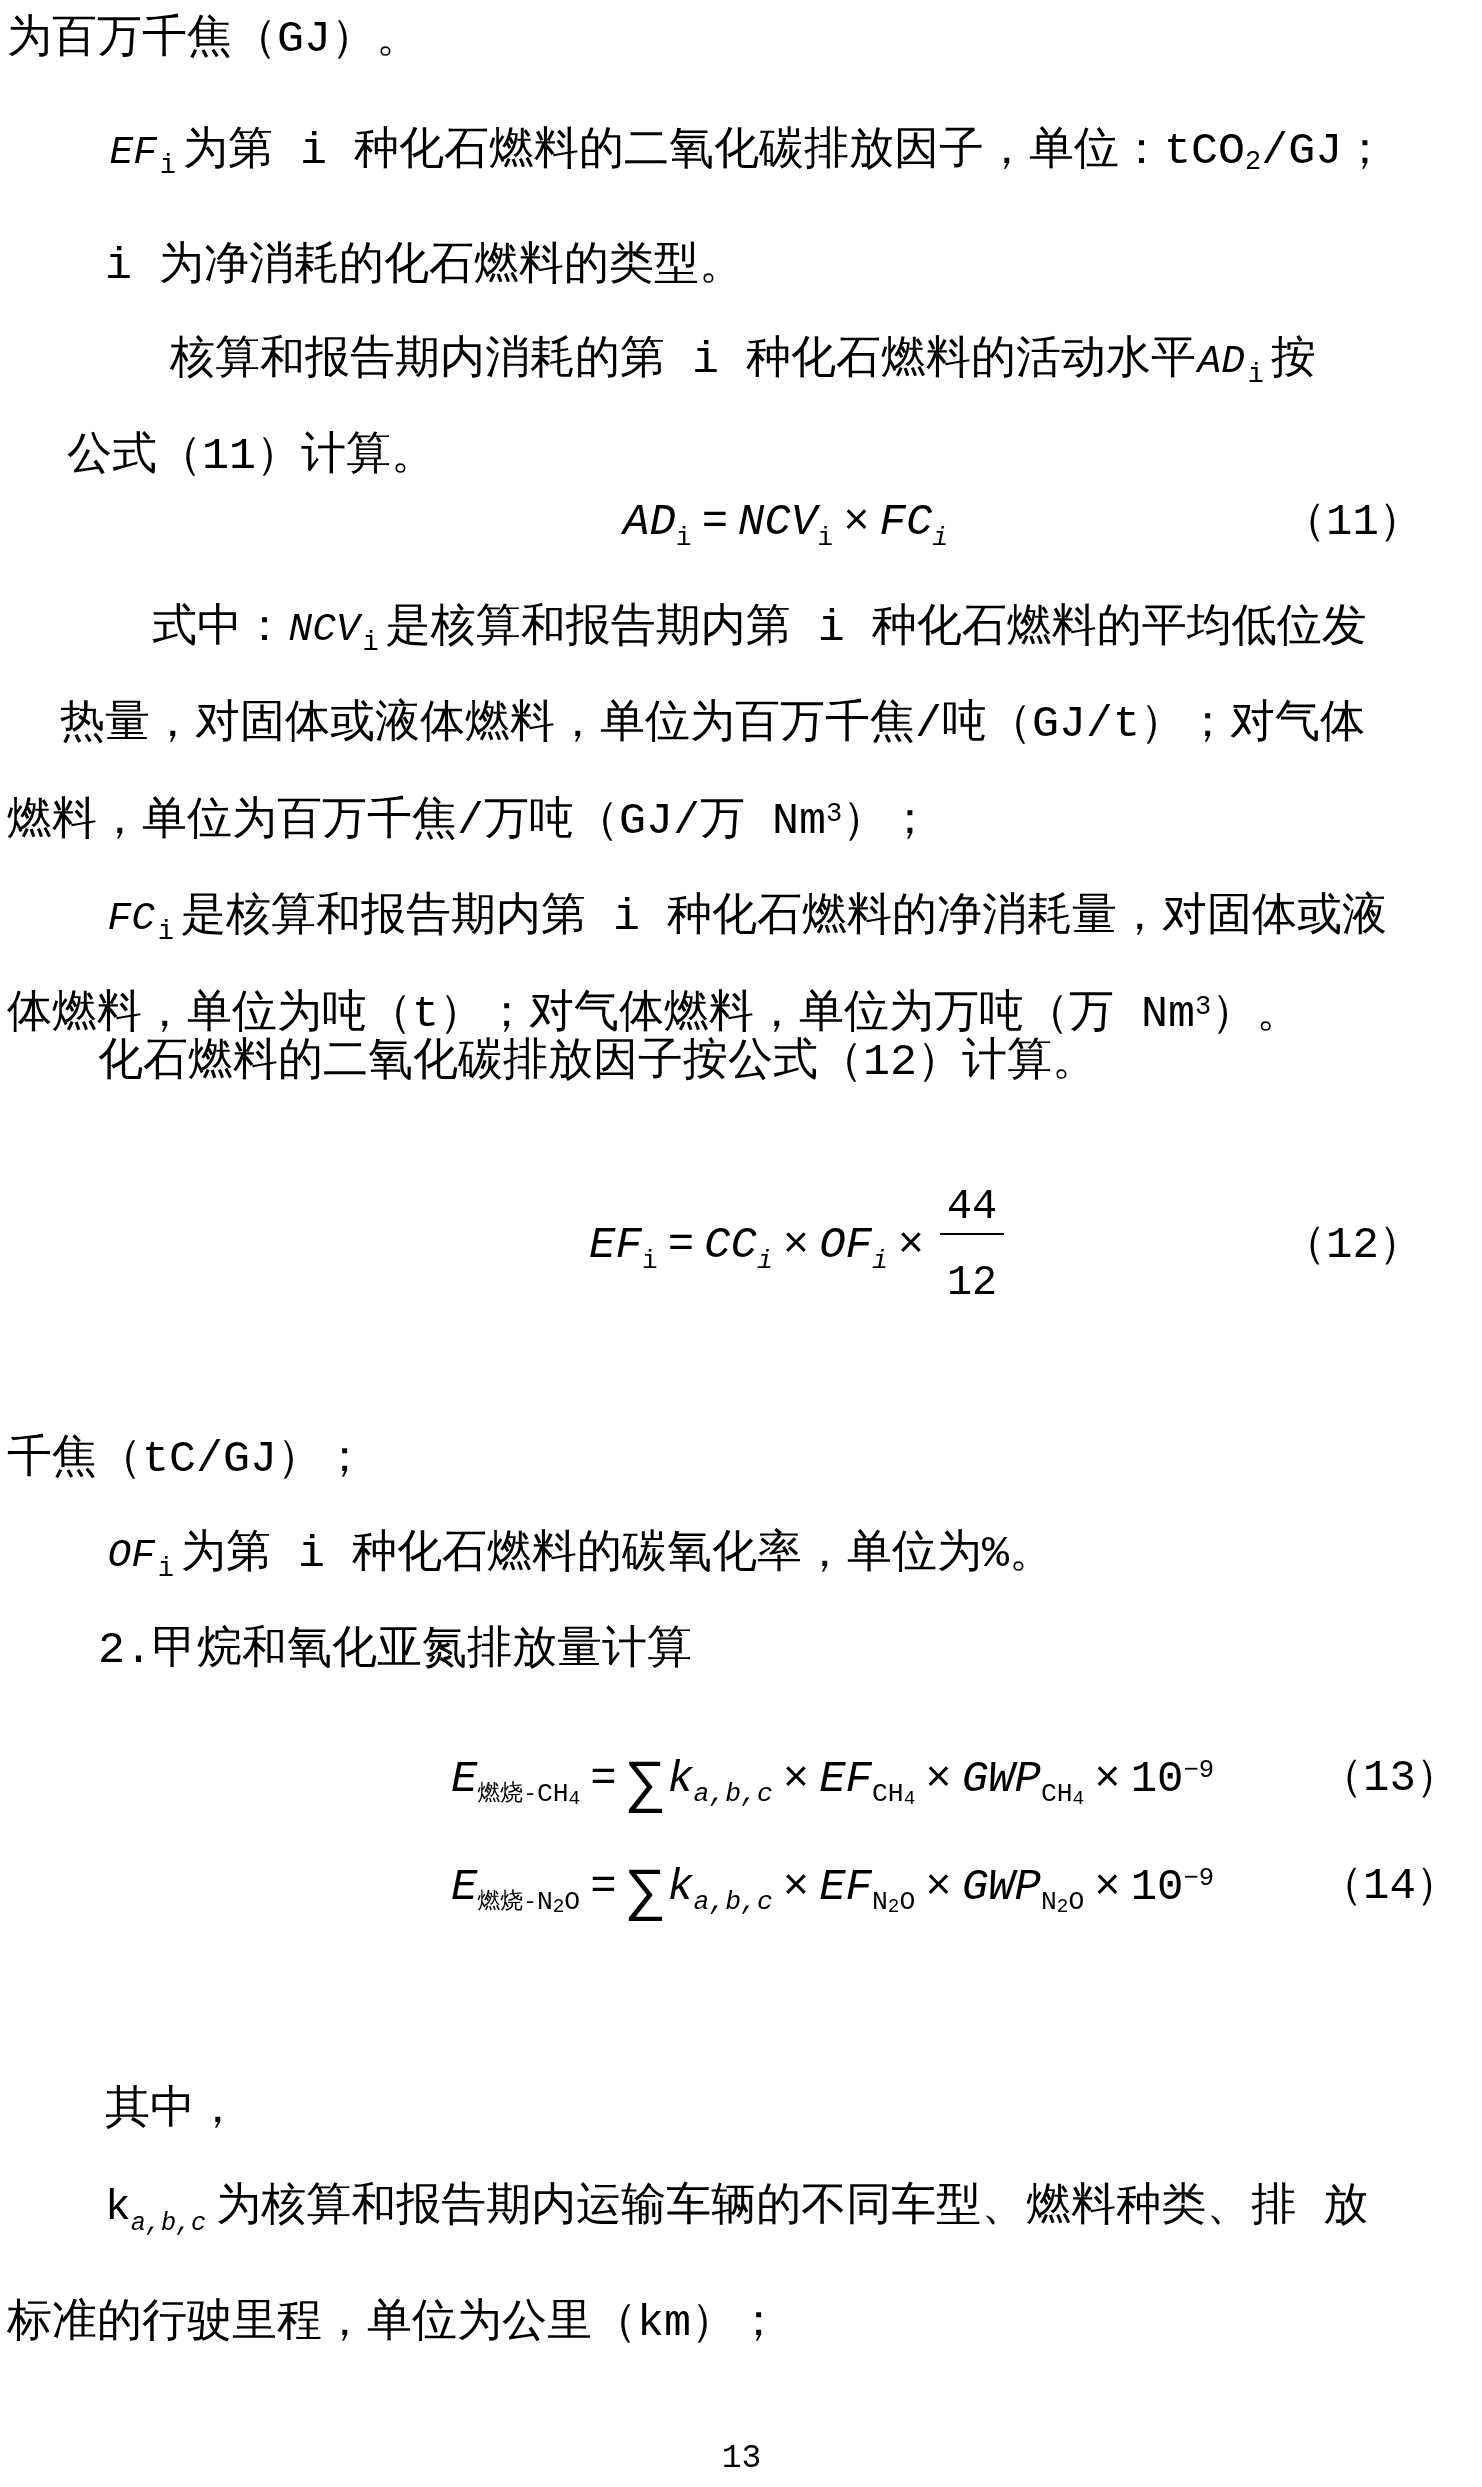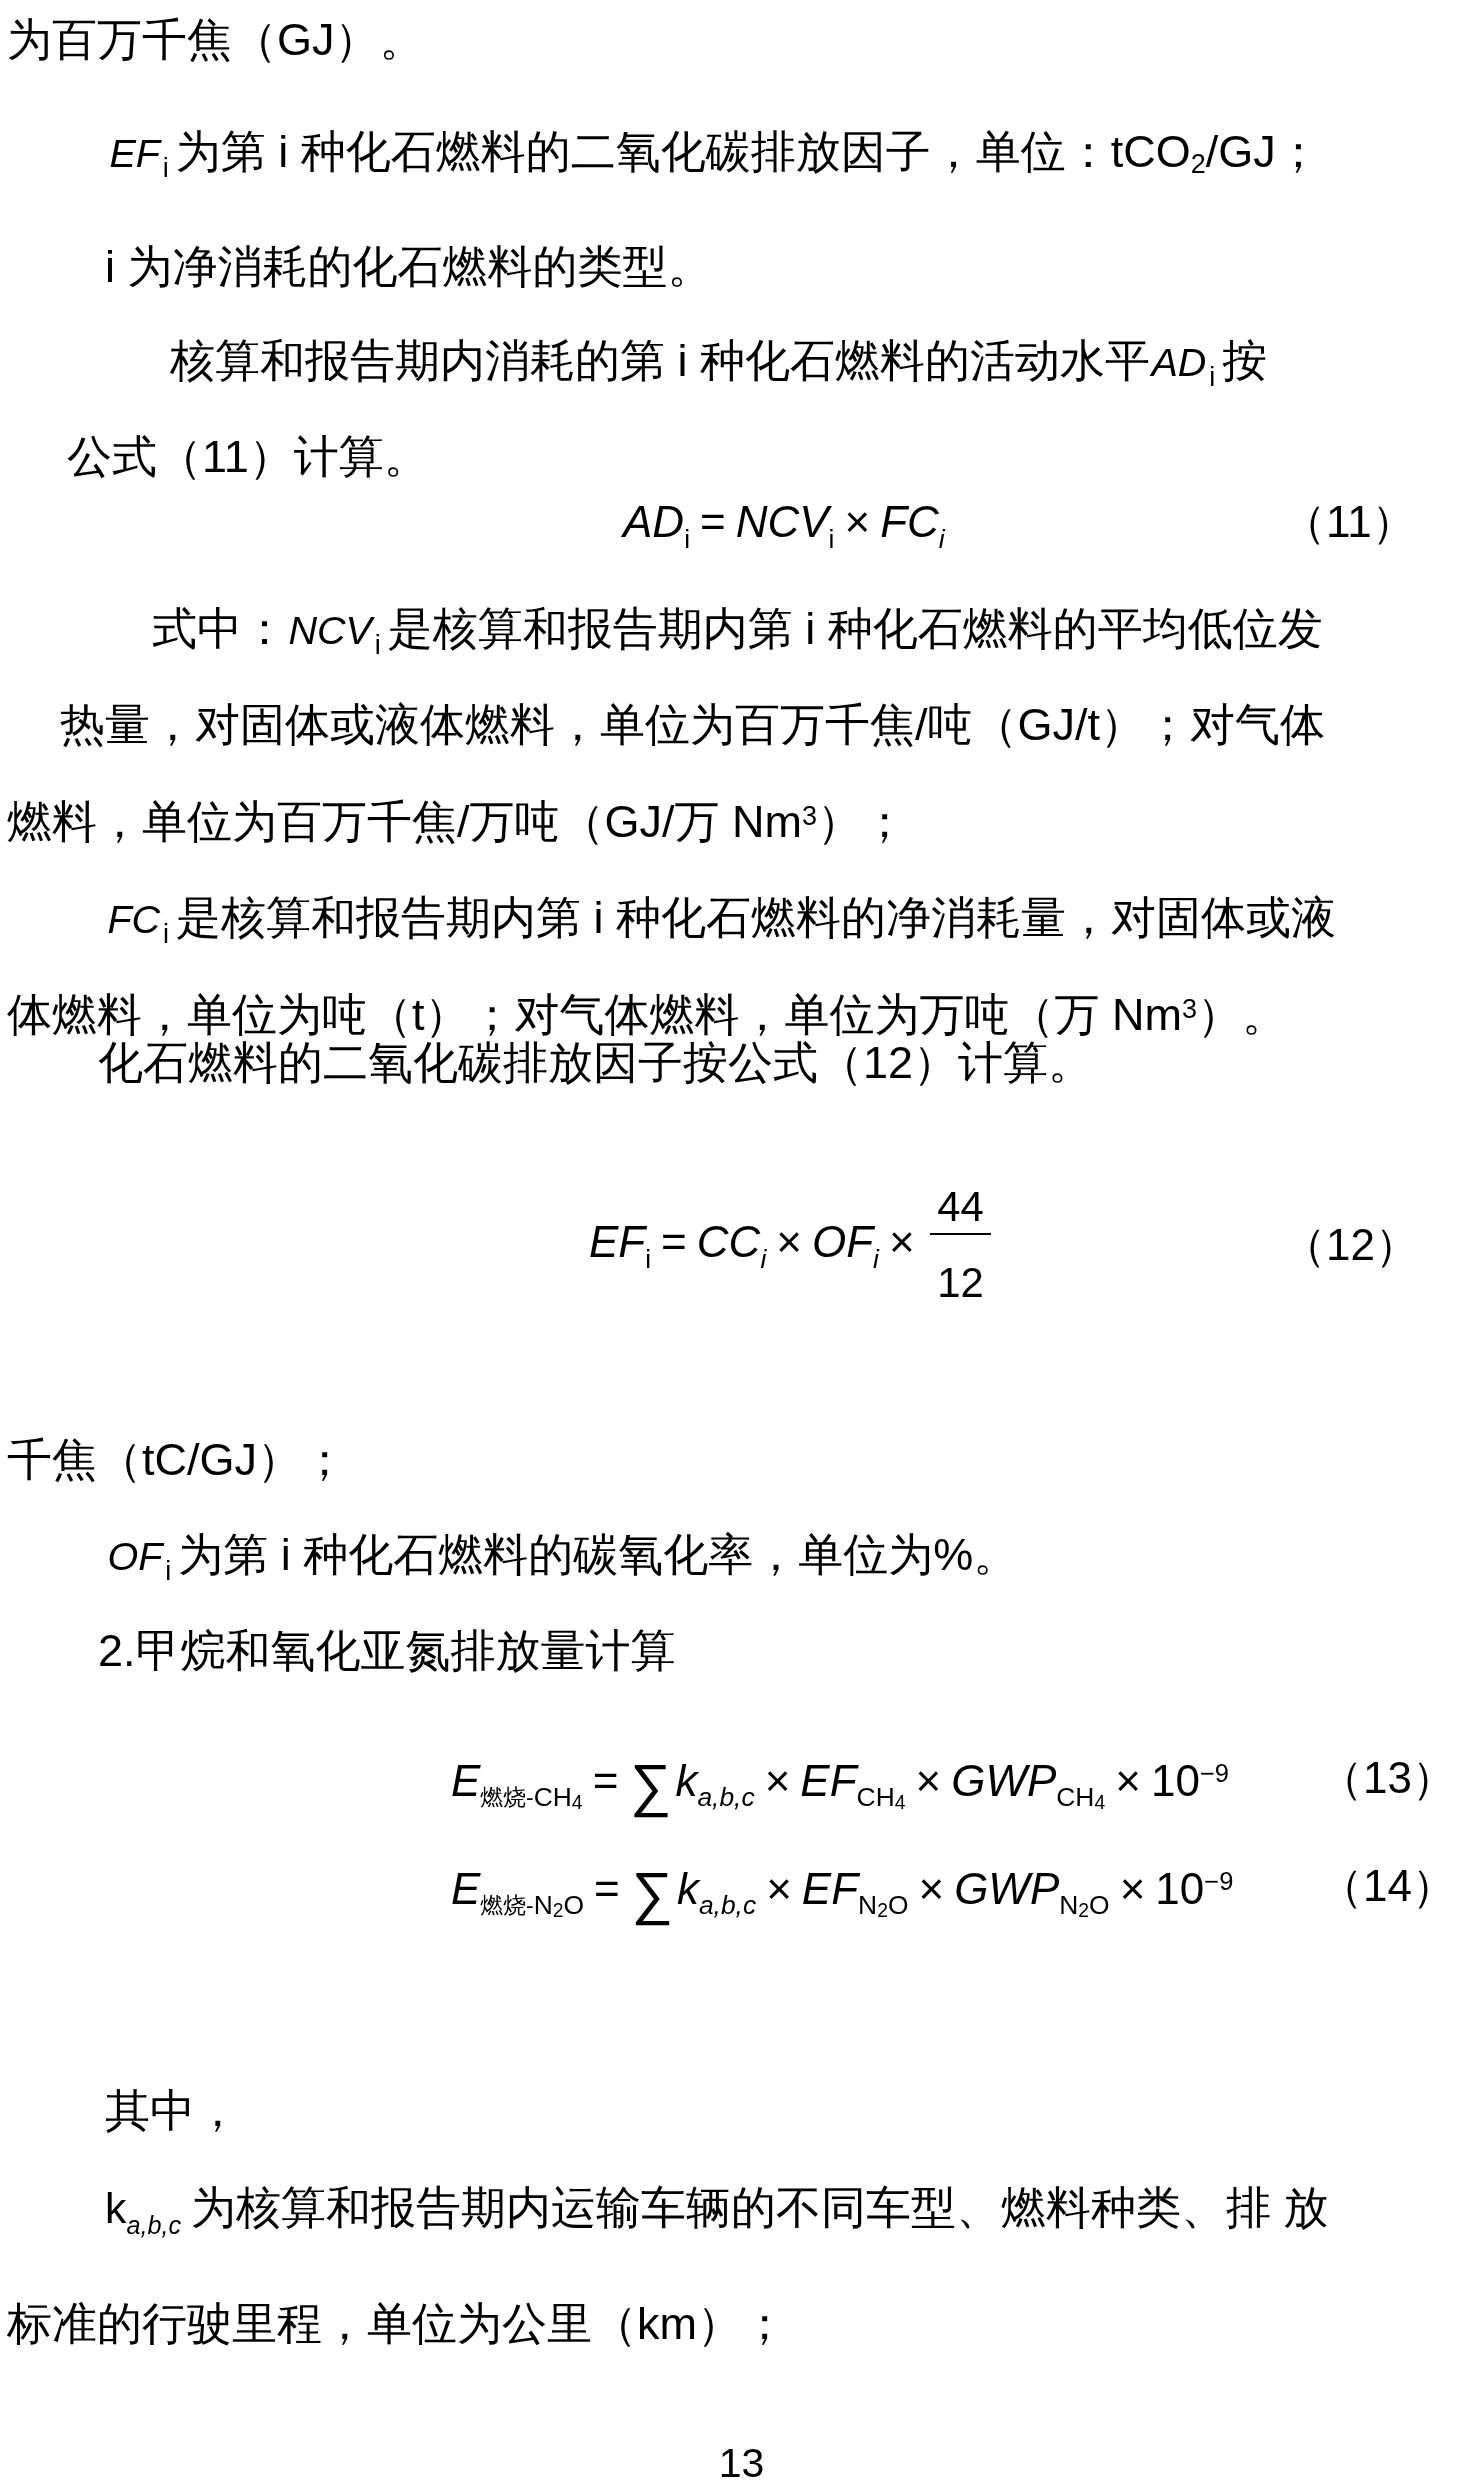--- a/index.html
+++ b/index.html
@@ -1,17 +1,17 @@
 <!DOCTYPE html>
 <html style="font-size:11.3px"><head>
 <meta charset="utf-8">
 <style>
   html,body{margin:0;padding:0;background:#ffffff;}
   .page{position:relative;width:1483px;height:2487px;background:#ffffff;color:#000000;
-        font-family:Liberation Sans, sans-serif;overflow:hidden;border-radius:30px;}
+        font-family:Liberation Mono, monospace;overflow:hidden;border-radius:30px;}
   .tline{position:absolute;font-size:45px;line-height:1.15;white-space:nowrap;}
   .cn{font-style:normal;}
   .v{font-style:italic;font-size:0.88em;margin:0 2.8px 0 1.4px;}
   .rm{font-style:normal;font-size:0.95em;}
   .sr{font-size:0.60em;font-style:normal;vertical-align:-0.38em;margin-right:7px;}
   .sb{font-size:0.60em;font-style:normal;vertical-align:-0.22em;}
   .sp{font-size:0.60em;font-style:normal;vertical-align:0.45em;}
   .si{font-size:0.56em;font-style:italic;vertical-align:-0.42em;margin-right:10px;}
   .fline{position:absolute;left:0;width:100%;font-size:44px;line-height:1;white-space:nowrap;padding-left:17px;}
   .fbody{display:inline-block;}
@@ -24,21 +24,21 @@
   .fsc{font-size:0.52em;font-style:normal;vertical-align:-0.40em;}
   .fss{font-size:0.44em;font-style:normal;vertical-align:-0.70em;}
   .fsp{font-size:0.58em;font-style:normal;vertical-align:0.55em;}
   .sum{font-size:1.32em;font-style:normal;vertical-align:-0.16em;padding:0 4.3px 0 1.4px;}
   .frac{display:inline-flex;flex-direction:column;align-items:center;vertical-align:middle;
         font-size:0.95em;line-height:1.02;margin-left:5.7px;font-style:normal;gap:23px;}
   .frac .num{border-bottom:2.8px solid #000;padding:0 7px 4.3px;}
   .frac .den{padding-top:4.3px;}
   .eqnum{position:absolute;top:0;font-size:44px;font-style:normal;}
   .eqnum.vcenter{top:50%;transform:translateY(-50%);}
-  .pagenum{position:absolute;top:2440px;left:0;width:100%;text-align:center;font-size:41px;}
+  .pagenum{position:absolute;top:2440px;left:0;width:100%;text-align:center;font-size:33px;}
 </style>
 </head>
 <body>
 
 <div class="page">
   <div class="tline" style="left:7px;top:14px"><span class="cn">为百万千焦（GJ）。</span></div>
   <div class="tline" style="left:108px;top:126px"><span class="v">EF</span><span class="sr">i</span><span class="cn">为第 i 种化石燃料的二氧化碳排放因子，单位：tCO</span><span class="sb">2</span><span class="cn">/GJ；</span></div>
   <div class="tline" style="left:105px;top:241px"><span class="cn">i 为净消耗的化石燃料的类型。</span></div>
   <div class="tline" style="left:170px;top:335px"><span class="cn">核算和报告期内消耗的第 i 种化石燃料的活动水平</span><span class="v">AD</span><span class="sr">i</span><span class="cn">按</span></div>
   <div class="tline" style="left:67px;top:431px"><span class="cn">公式（11）计算。</span></div>

